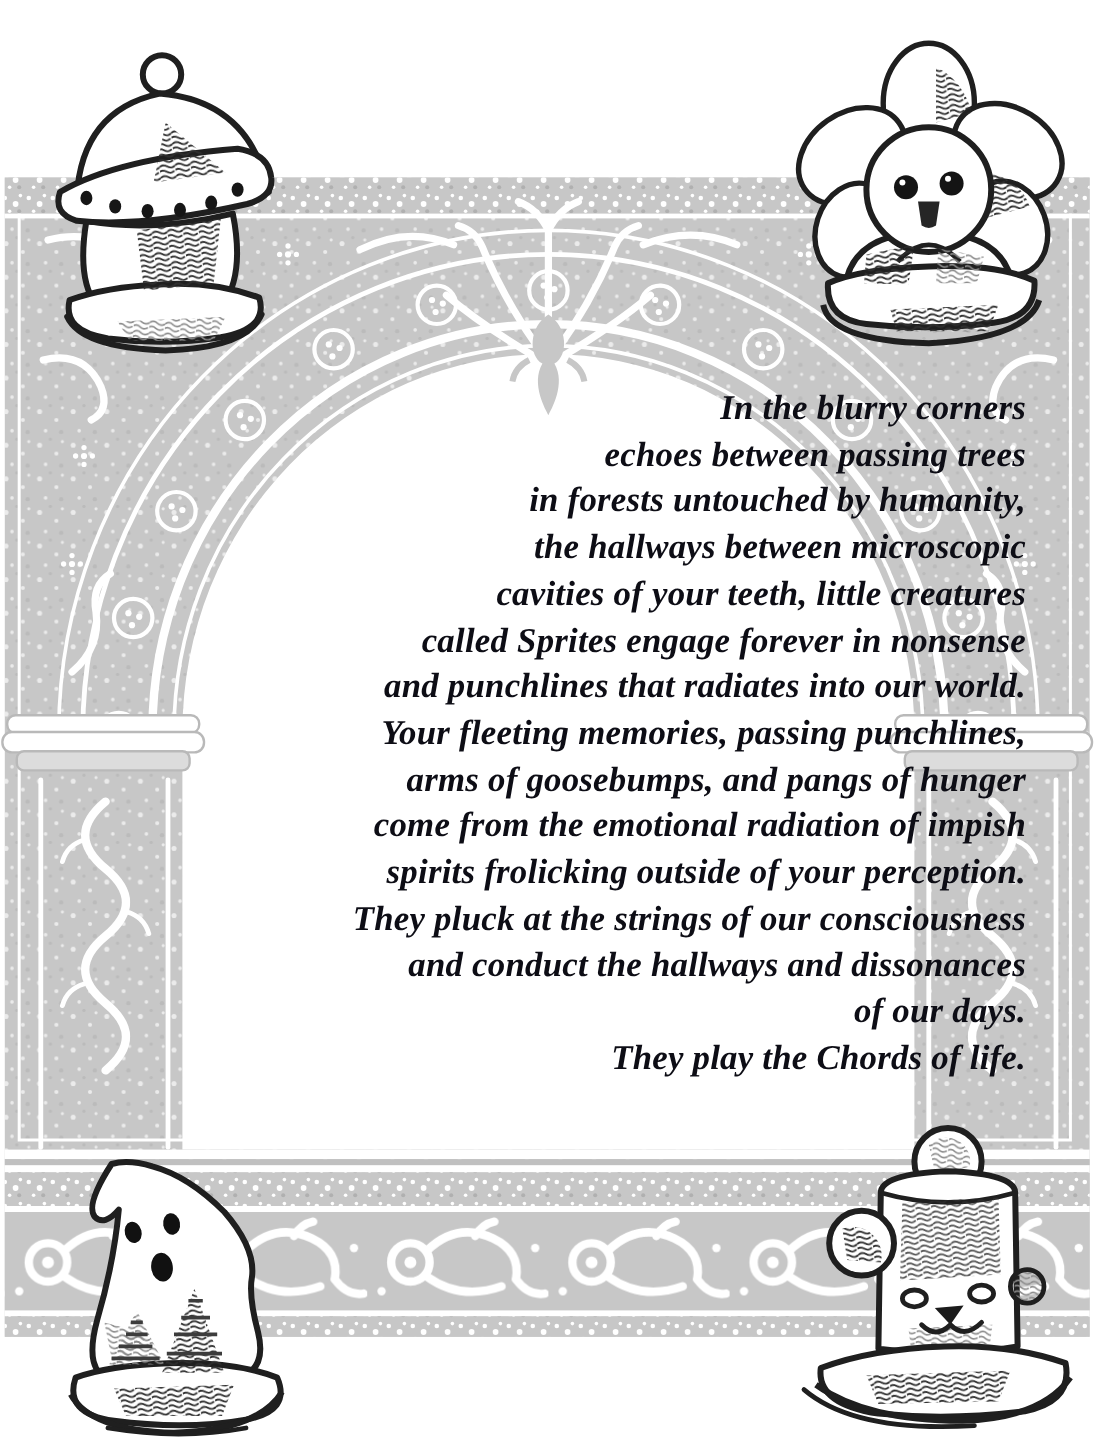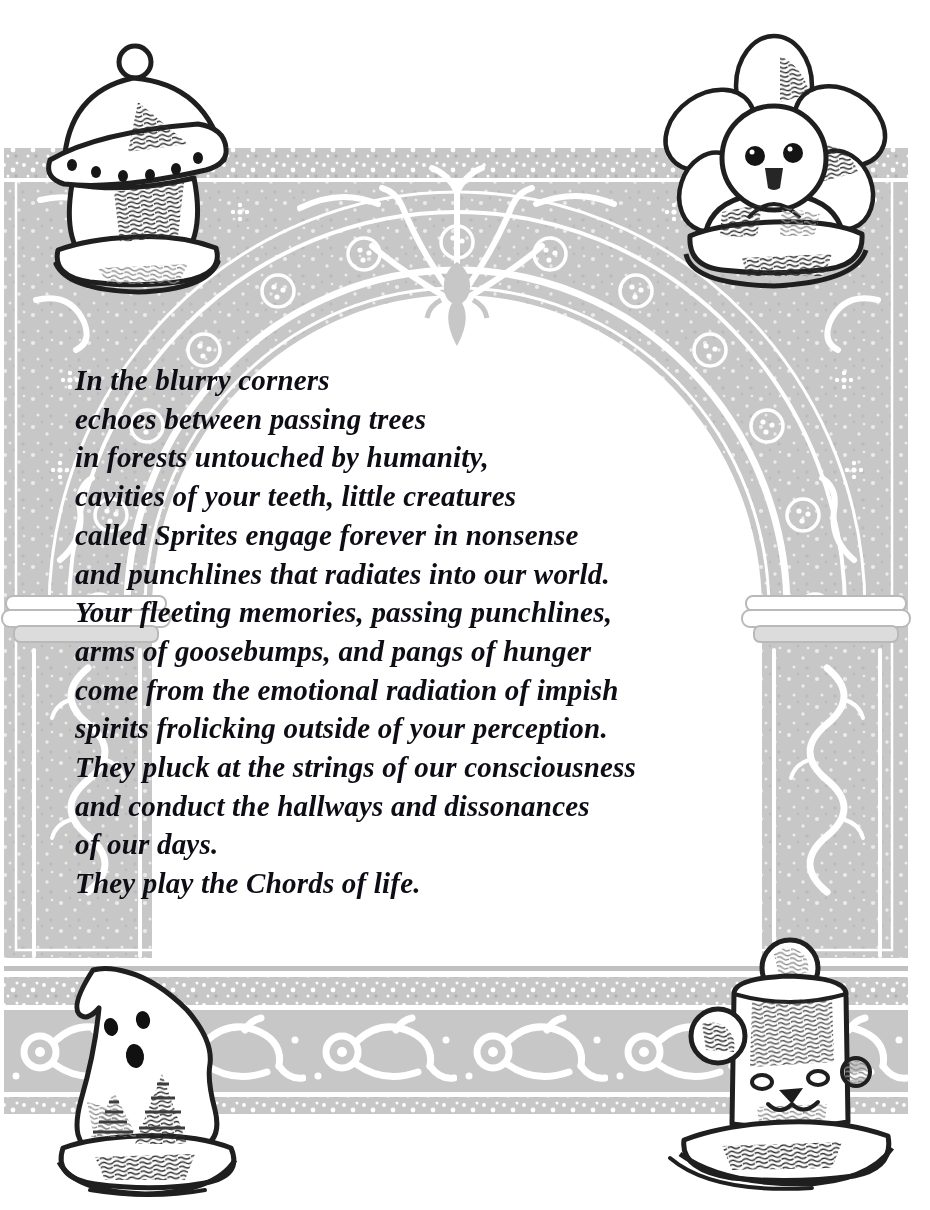--- a/index.html
+++ b/index.html
@@ -1,23 +1,23 @@
 <!DOCTYPE html>
 <html><head>
 <meta charset="utf-8">
 <style>
   html,body{margin:0;padding:0;background:#fff;}
   .page{position:relative;width:930px;height:1210px;background:#ffffff;overflow:hidden;
         font-family:"Liberation Serif","DejaVu Serif",serif;}
   .layer{position:absolute;top:0;left:0;}
   .frame-svg{z-index:1;}
   .creature{position:absolute;z-index:2;}
-  .poem{position:absolute;z-index:3;left:75px;top:321px;width:780px;text-align:left;
+  .poem{position:absolute;z-index:3;left:75px;top:321px;width:780px;text-align:right;
         font-style:italic;font-weight:600;font-size:29px;line-height:38.7px;
-        color:#0d0d15;letter-spacing:.2px;margin-top:40px;}
+        color:#0d0d15;letter-spacing:.2px;}
   .poem div{white-space:nowrap;}
 </style>
 </head>
 <body>
 
 <div class="page">
 
   <svg width="0" height="0" style="position:absolute" aria-hidden="true">
     <defs>
       <pattern id="stipB" patternUnits="userSpaceOnUse" width="20" height="20">
@@ -272,20 +272,21 @@
       <path d="M18,222 Q60,252 140,252 Q206,250 230,216" fill="none"></path>
     </g>
     <path d="M8,226 Q50,262 150,256" stroke="#1f1f1f" stroke-width="4" fill="none" stroke-linecap="round"></path>
     <path d="M60,214 L180,210 170,236 70,238 Z" fill="url(#scrib)"></path>
   </svg>
 
   <div class="poem">
     <div>In the blurry corners</div>
     <div>echoes between passing trees</div>
     <div>in forests untouched by humanity,</div>
+    <div>the hallways between microscopic</div>
     <div>cavities of your teeth, little creatures</div>
     <div>called Sprites engage forever in nonsense</div>
     <div>and punchlines that radiates into our world.</div>
     <div>Your fleeting memories, passing punchlines,</div>
     <div>arms of goosebumps, and pangs of hunger</div>
     <div>come from the emotional radiation of impish</div>
     <div>spirits frolicking outside of your perception.</div>
     <div>They pluck at the strings of our consciousness</div>
     <div>and conduct the hallways and dissonances</div>
     <div>of our days.</div>

